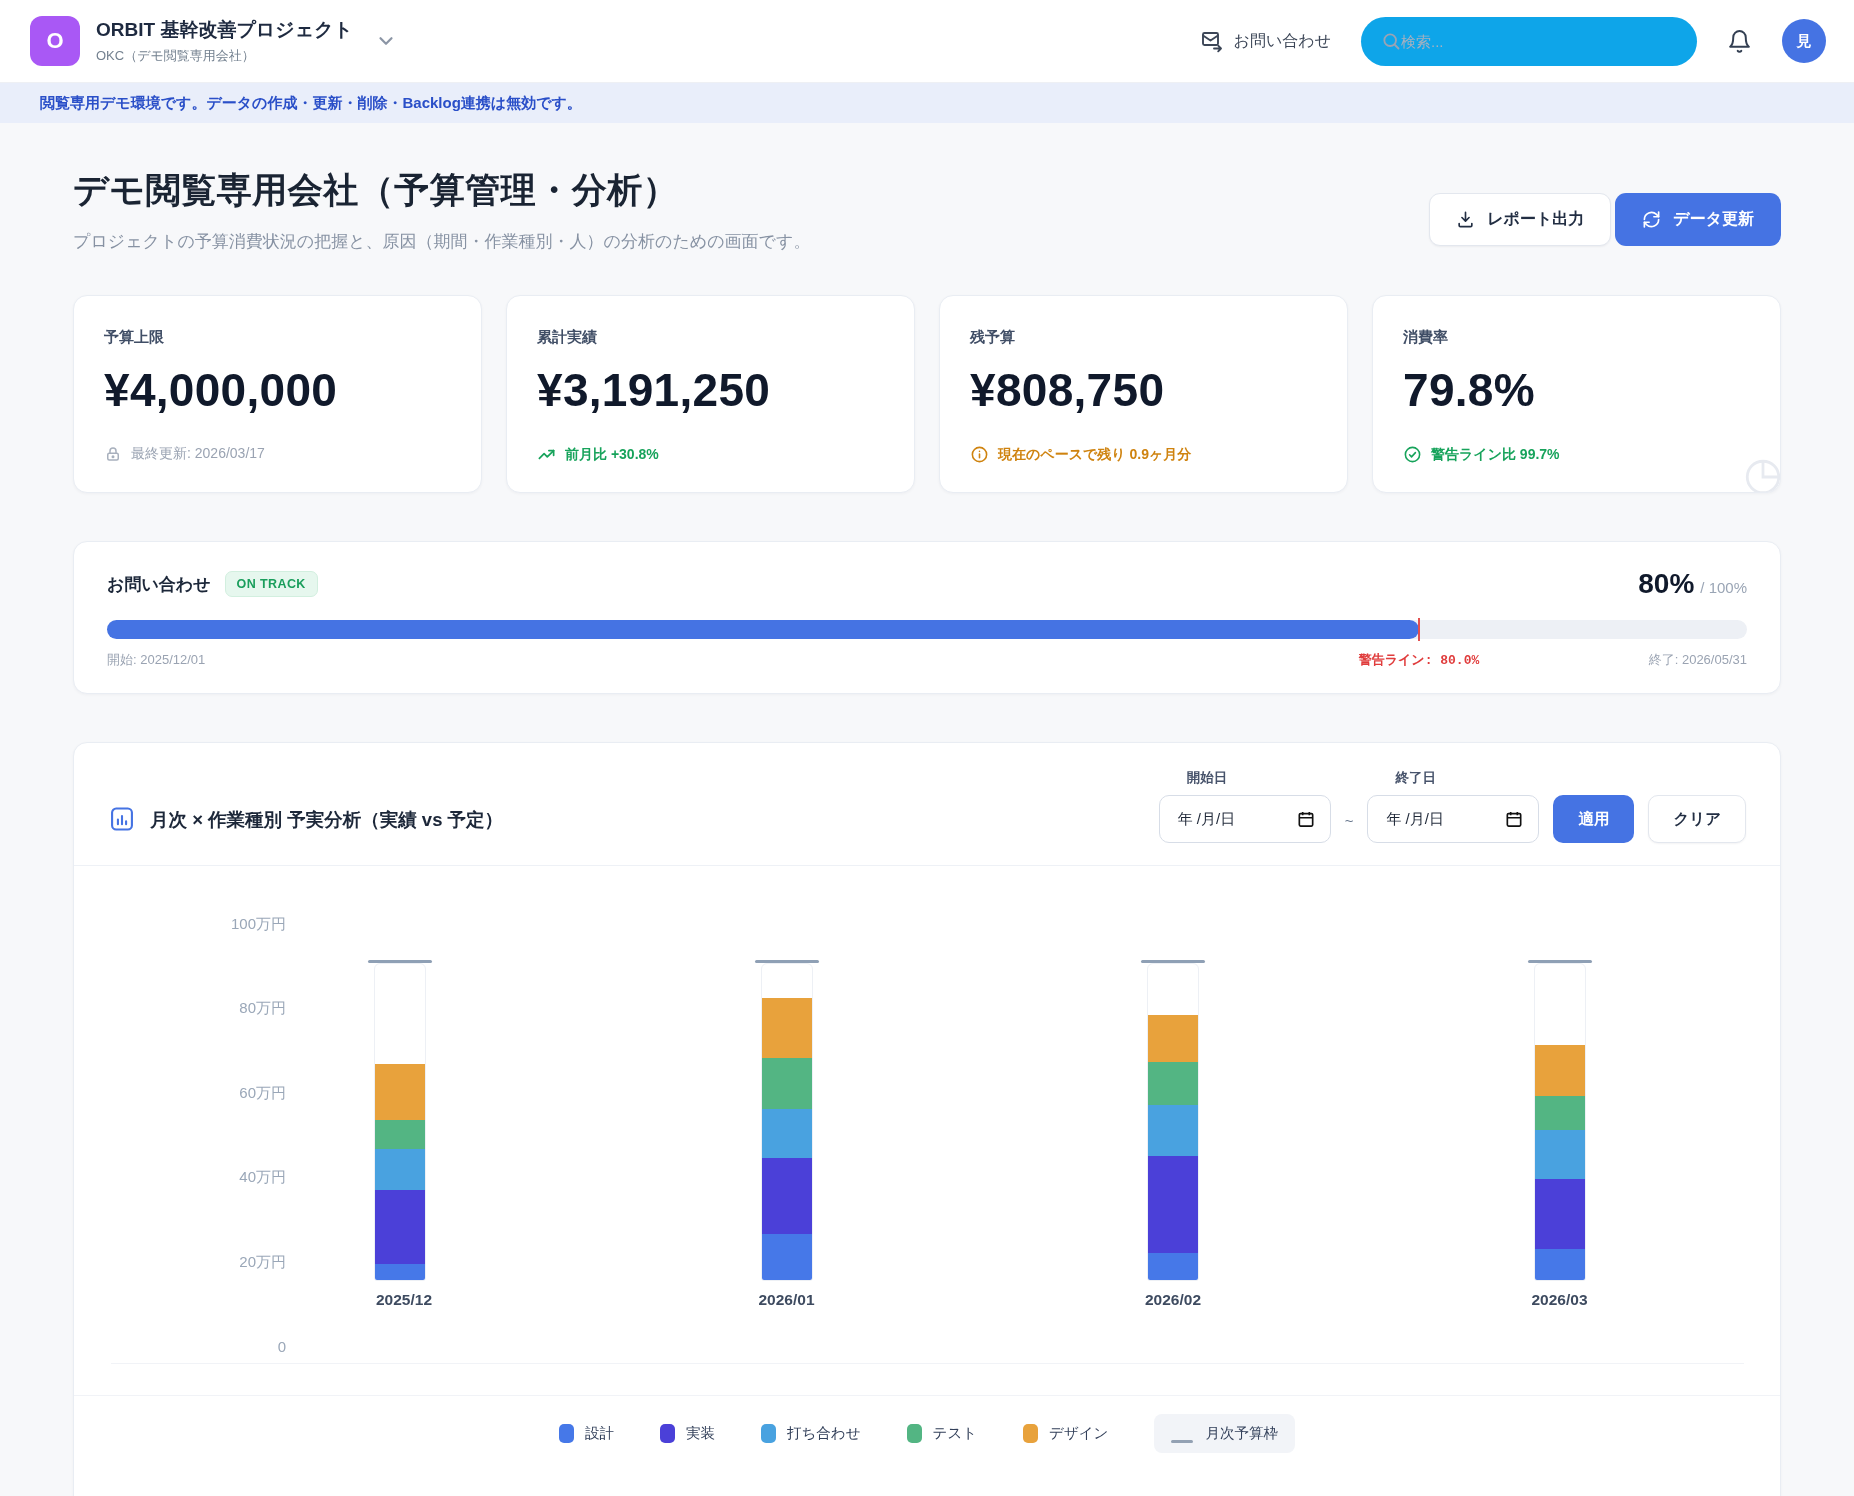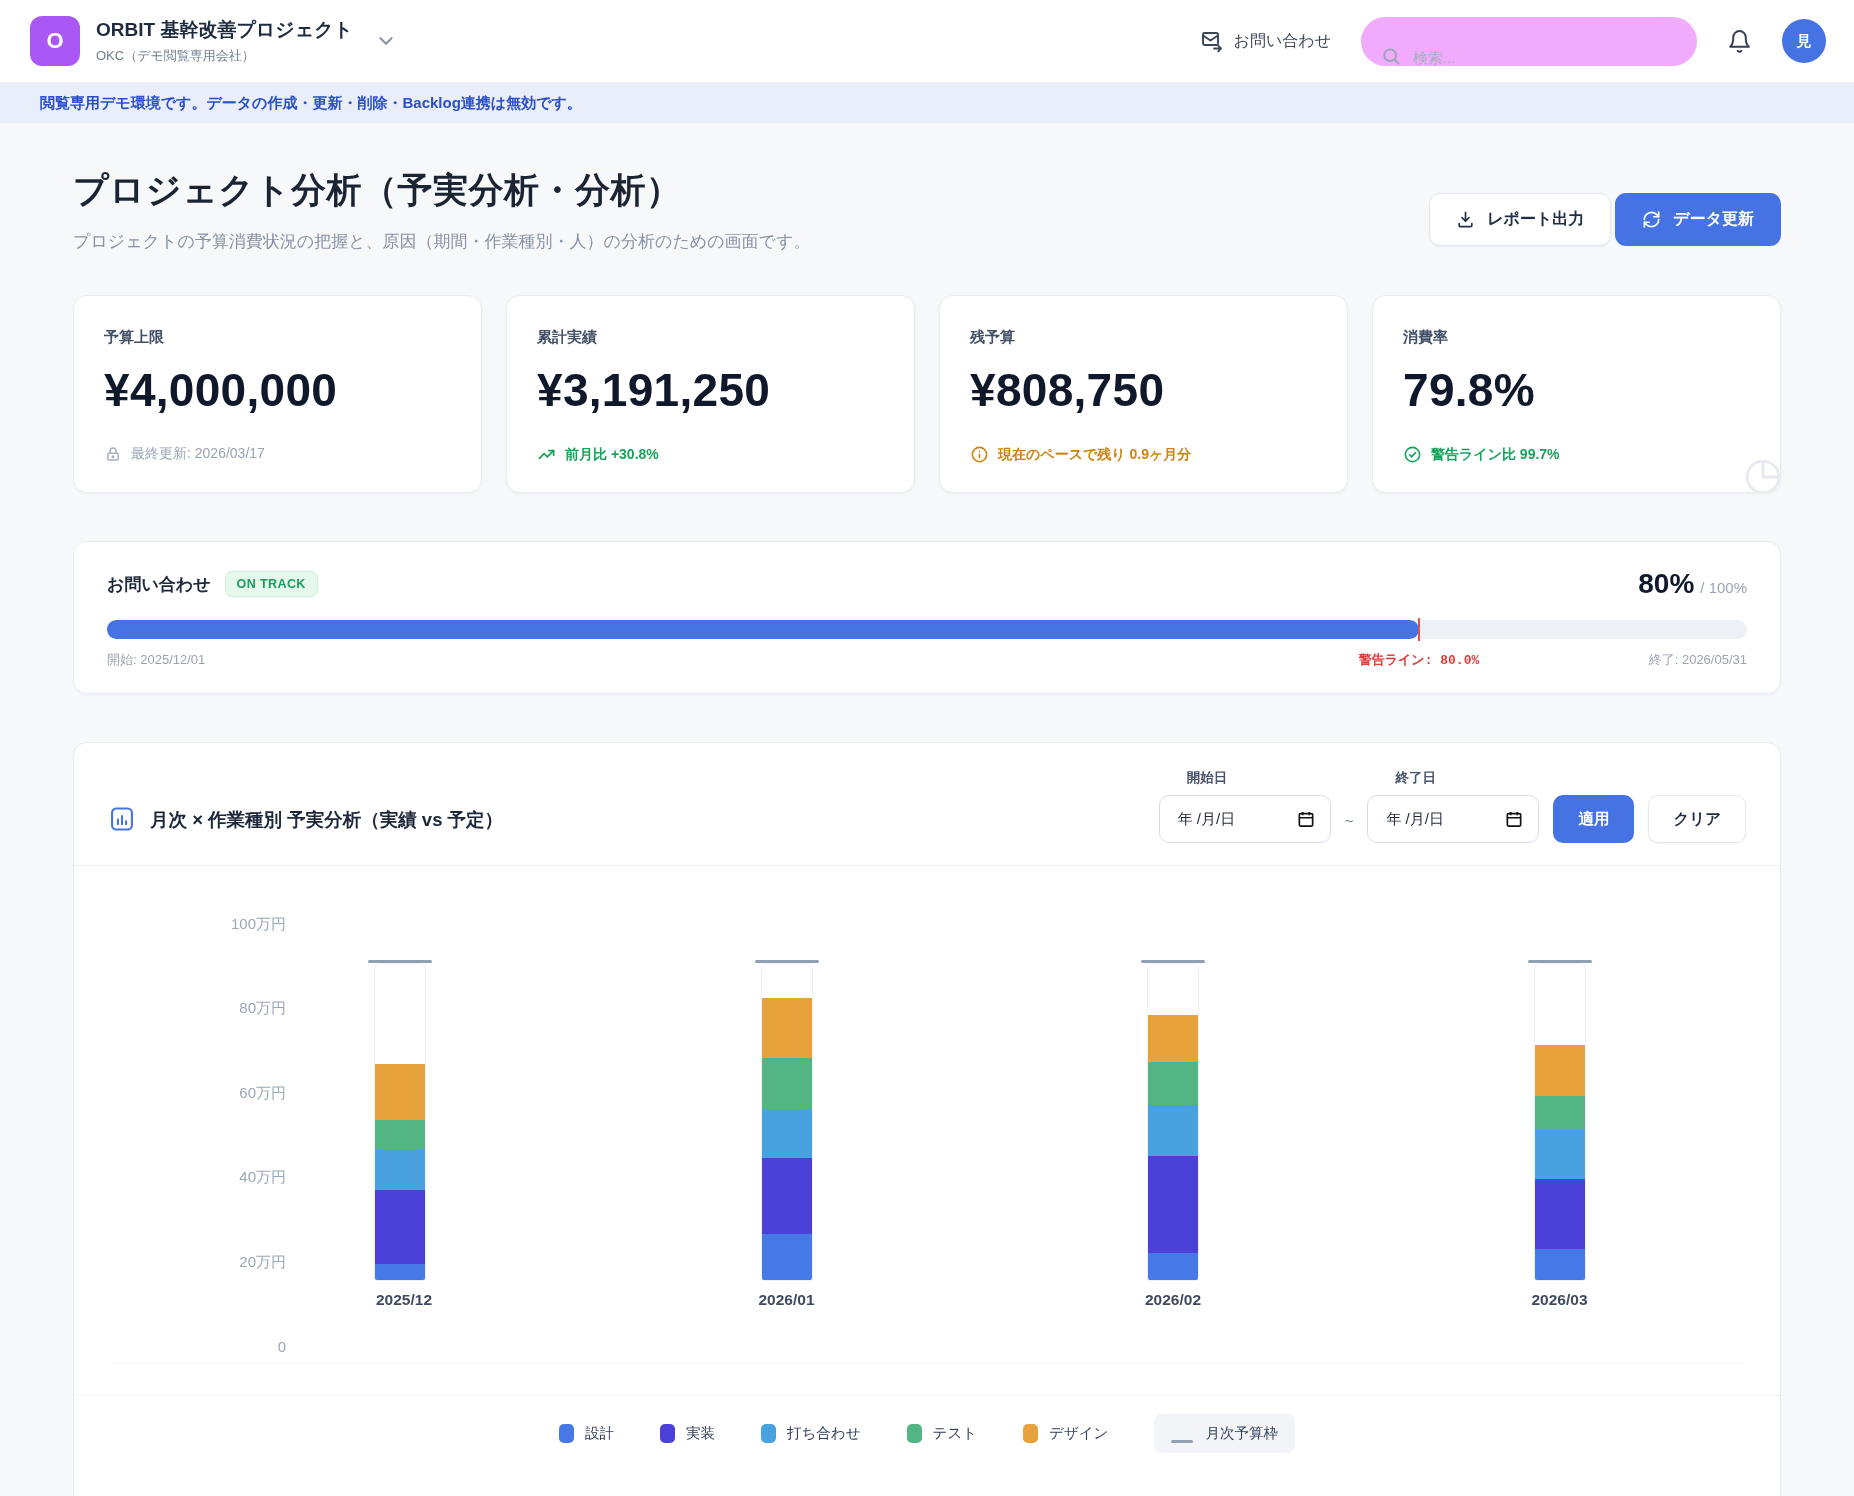--- a/index.html
+++ b/index.html
@@ -30,22 +30,22 @@
     width:50px;height:50px;border-radius:12px;background:#a958f5;
     color:#fff;font-size:22px;font-weight:700;display:flex;align-items:center;justify-content:center;
   }
   .proj{margin-left:16px;}
   .proj-title{font-size:19px;font-weight:700;color:#1e2a40;}
   .proj-sub{font-size:13px;color:#73808f;margin-top:4px;}
   .chev{margin-left:22px;color:#8b95a5;}
   .top-right{margin-left:auto;display:flex;align-items:center;gap:30px;}
   .contact{display:flex;align-items:center;gap:10px;font-size:16px;color:#3c4657;cursor:pointer;}
   .search{
-    width:336px;height:49px;border-radius:25px;background:#f0abfc;
-    display:flex;align-items:flex-end;gap:12px;padding:0 20px;
+    width:336px;height:49px;border-radius:25px;background:#0ea5e9;
+    display:flex;align-items:center;padding:0 20px;
   }
   .search input{
     border:none;outline:none;background:transparent;font-size:15px;color:#3c4657;width:100%;
     font-family:inherit;
   }
   .search input::placeholder{color:#a7b0bf;}
   .bell{color:#2c3càa;color:#333f52;cursor:pointer;}
   .avatar{
     width:44px;height:44px;border-radius:50%;background:var(--blue);color:#fff;
     font-size:15px;font-weight:700;display:flex;align-items:center;justify-content:center;cursor:pointer;
@@ -206,21 +206,21 @@
 </header>
 
 <div class="notice">
   <span>閲覧専用デモ環境です。データの作成・更新・削除・Backlog連携は無効です。</span>
 </div>
 
 <div class="main">
 
   <div class="page-head">
     <div>
-      <h1 class="page-title">プロジェクト分析（予実分析・分析）</h1>
+      <h1 class="page-title">デモ閲覧専用会社（予算管理・分析）</h1>
       <div class="page-sub">プロジェクトの予算消費状況の把握と、原因（期間・作業種別・人）の分析のための画面です。</div>
     </div>
     <div class="head-actions">
       <button class="btn btn-ghost">
         <span>
           <svg width="19" height="19" viewBox="0 0 24 24" fill="none" stroke="#222e43" stroke-width="2.1" stroke-linecap="round" stroke-linejoin="round">
               <path d="M12 3v11m0 0l-4.5-4.5M12 14l4.5-4.5"></path>
               <path d="M4 17v2.5A1.5 1.5 0 0 0 5.5 21h13a1.5 1.5 0 0 0 1.5-1.5V17"></path>
             </svg>
         </span>

